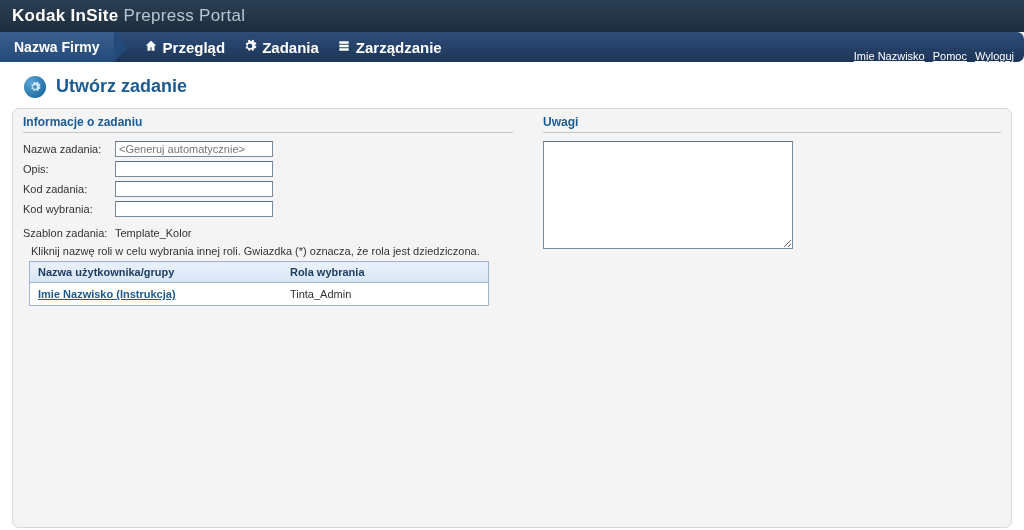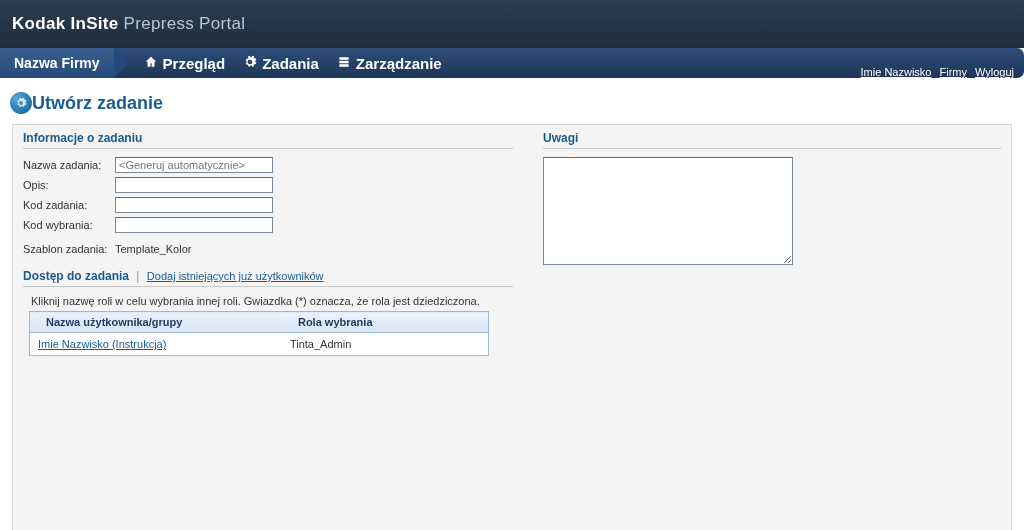--- a/index.html
+++ b/index.html
@@ -1,56 +1,56 @@
 <!DOCTYPE html>
 <html><head>
 <meta charset="utf-8">
 <style>
   * { box-sizing: border-box; margin: 0; padding: 0; }
   body { font-family: Arial, Helvetica, sans-serif; font-size: 11px; color: #333; background: #fff; width: 1024px; }
   
-  .header { background: linear-gradient(#2b3e52, #1e2d3d); height: 48px; display: flex; align-items: center; padding: 0 12px; }
+  .header { background: linear-gradient(#2b3e52, #1e2d3d); height: 32px; display: flex; align-items: center; padding: 0 12px; }
   .brand { color: #fff; font-size: 17px; font-weight: 300; letter-spacing: 0.3px; }
   .brand .b1 { font-weight: 600; color: #fff; }
   .brand .b2 { color: #b8c6d4; font-weight: 300; }
   
   .navbar { background: linear-gradient(#2e4d7a, #1d3557); height: 30px; display: flex; align-items: stretch; color: #fff; border-radius: 7px; }
   .company-chip { display: flex; align-items: center; padding: 0 14px; background: linear-gradient(#3a5f8f, #234a78); font-size: 14px; font-weight: 700; position: relative; }
   .company-chip::after { content: ""; position: absolute; right: -14px; top: 0; width: 0; height: 0; border-top: 15px solid transparent; border-bottom: 15px solid transparent; border-left: 14px solid #234a78; }
   .nav-items { display: flex; align-items: center; gap: 18px; margin-left: 30px; }
   .nav-item { display: inline-flex; align-items: center; gap: 5px; font-size: 15px; font-weight: 600; color: #fff; cursor: pointer; }
   .nav-spacer { flex: 1; }
   .nav-right { display: flex; align-items: flex-end; gap: 8px; padding-right: 10px; font-size: 11px; }
   .nav-right a { color: #fff; text-decoration: underline; cursor: pointer; }
   
-  .subhead { display: flex; align-items: center; padding: 14px 16px 10px 10px; }
+  .subhead { display: flex; align-items: flex-start; gap: 10px; padding: 14px 16px 10px 24px; }
   .gearcircle { width: 22px; height: 22px; border-radius: 50%; background: radial-gradient(circle at 30% 30%, #5aa4d8, #0d5c8f); display: inline-flex; align-items: center; justify-content: center; }
   .gearcircle svg { width: 12px; height: 12px; fill: #cfe8f7; }
   .page-title { color: #1a5b93; font-size: 18px; font-weight: 700; }
   
-  .panel { margin: 0 12px; border: 1px solid #d8d8d8; border-radius: 0; background: #f4f4f4; padding: 6px 10px 18px 10px; min-height: 420px; }
+  .panel { margin: 0 12px; border: 1px solid #d8d8d8; border-radius: 7px; background: #f4f4f4; padding: 6px 10px 18px 10px; min-height: 420px; }
   .two-col { display: flex; gap: 30px; align-items: flex-start; }
   .col-left { flex: 0 0 490px; }
   .col-right { flex: 1; }
   
   .sect-head { color: #1a5b93; font-size: 12px; font-weight: 700; border-bottom: 1px solid #c6c6c6; padding-bottom: 3px; margin-bottom: 8px; }
   .sect-head .sep { color: #999; font-weight: 400; margin: 0 4px; }
   .sect-head .link { color: #1a5b93; text-decoration: underline; font-size: 11px; font-weight: 400; cursor: pointer; }
   
   .form-row { display: flex; align-items: center; margin-bottom: 4px; }
   .form-row label { width: 92px; font-size: 11px; color: #333; }
   .form-row input { width: 158px; height: 16px; border: 1px solid #7a8a99; border-top-color: #5f6f7e; padding: 0 3px; font-size: 11px; color: #555; }
   .form-row .static { font-size: 11px; color: #333; }
   
   .hint { font-size: 11px; color: #333; margin: 6px 0 4px 8px; }
   
   table.access { width: 460px; border-collapse: collapse; border: 1px solid #9fb5d0; background: #fff; margin-left: 6px; }
-  table.access th { background: linear-gradient(#eaf1fb, #d8e5f5); color: #1a3a5f; font-size: 11px; font-weight: 700; text-align: left; padding: 4px 16px; border-bottom: 1px solid #9fb5d0; }
+  table.access th { background: linear-gradient(#eaf1fb, #d8e5f5); color: #1a3a5f; font-size: 11px; font-weight: 700; text-align: left; padding: 4px 8px; border-bottom: 1px solid #9fb5d0; }
   table.access td { font-size: 11px; padding: 5px 8px; color: #333; }
-  table.access td a { color: #1a5b93; text-decoration: underline; font-weight: 400; cursor: pointer; }
+  table.access td a { color: #1a5b93; text-decoration: underline; font-weight: 700; cursor: pointer; }
   
   textarea.notes { width: 250px; height: 108px; border: 1px solid #7a8a99; border-top-color: #5f6f7e; resize: both; font-size: 11px; padding: 2px; background: #fff; }
   
   .icon { display:inline-block; }
 </style>
 </head>
 <body>
 
 <div class="header">
   <span class="brand">
@@ -83,21 +83,21 @@
         <svg width="14" height="14" viewBox="0 0 24 24" fill="#fff">
             <path d="M4 4h16v4H4zM4 10h16v4H4zM4 16h16v4H4z"></path>
           </svg>
       </span>
       <span>Zarządzanie</span>
     </span>
   </div>
   <div class="nav-spacer"></div>
   <div class="nav-right">
     <a>Imie Nazwisko</a>
-    <a>Firmy</a>
+    <a>Pomoc</a>
     <a>Wyloguj</a>
   </div>
 </div>
 
 <div class="subhead">
   <span class="gearcircle">
     <svg viewBox="0 0 24 24">
         <path d="M12 8a4 4 0 100 8 4 4 0 000-8zm9 4l2 1-1 3-2-.5a8 8 0 01-1.6 1.6l.5 2-3 1-1-2a8 8 0 01-2.2 0l-1 2-3-1 .5-2A8 8 0 017.6 16.1L5.6 16.6l-1-3 2-1a8 8 0 010-2.2l-2-1 1-3 2 .5A8 8 0 019.2 4.3L8.7 2.3l3-1 1 2a8 8 0 012.2 0l1-2 3 1-.5 2a8 8 0 011.6 1.6l2-.5 1 3-2 1a8 8 0 010 2.2z"></path>
       </svg>
   </span>
@@ -123,25 +123,20 @@
       </div>
       <div class="form-row">
         <label>Kod wybrania:</label>
         <input type="text" value="" style="">
       </div>
       <div class="form-row" style="margin-top:10px;">
         <label>Szablon zadania:</label>
         <span class="static">Template_Kolor</span>
       </div>
 
-      <div class="sect-head" style="margin-top:14px;">
-        <span>Dostęp do zadania</span>
-        <span class="sep">|</span>
-        <a class="link">Dodaj istniejących już użytkowników</a>
-      </div>
       <div class="hint">Kliknij nazwę roli w celu wybrania innej roli. Gwiazdka (*) oznacza, że rola jest dziedziczona.</div>
 
       <table class="access">
         <thead>
           <tr>
             <th style="width:55%;">Nazwa użytkownika/grupy</th>
             <th>Rola wybrania</th>
           </tr>
         </thead>
         <tbody>

